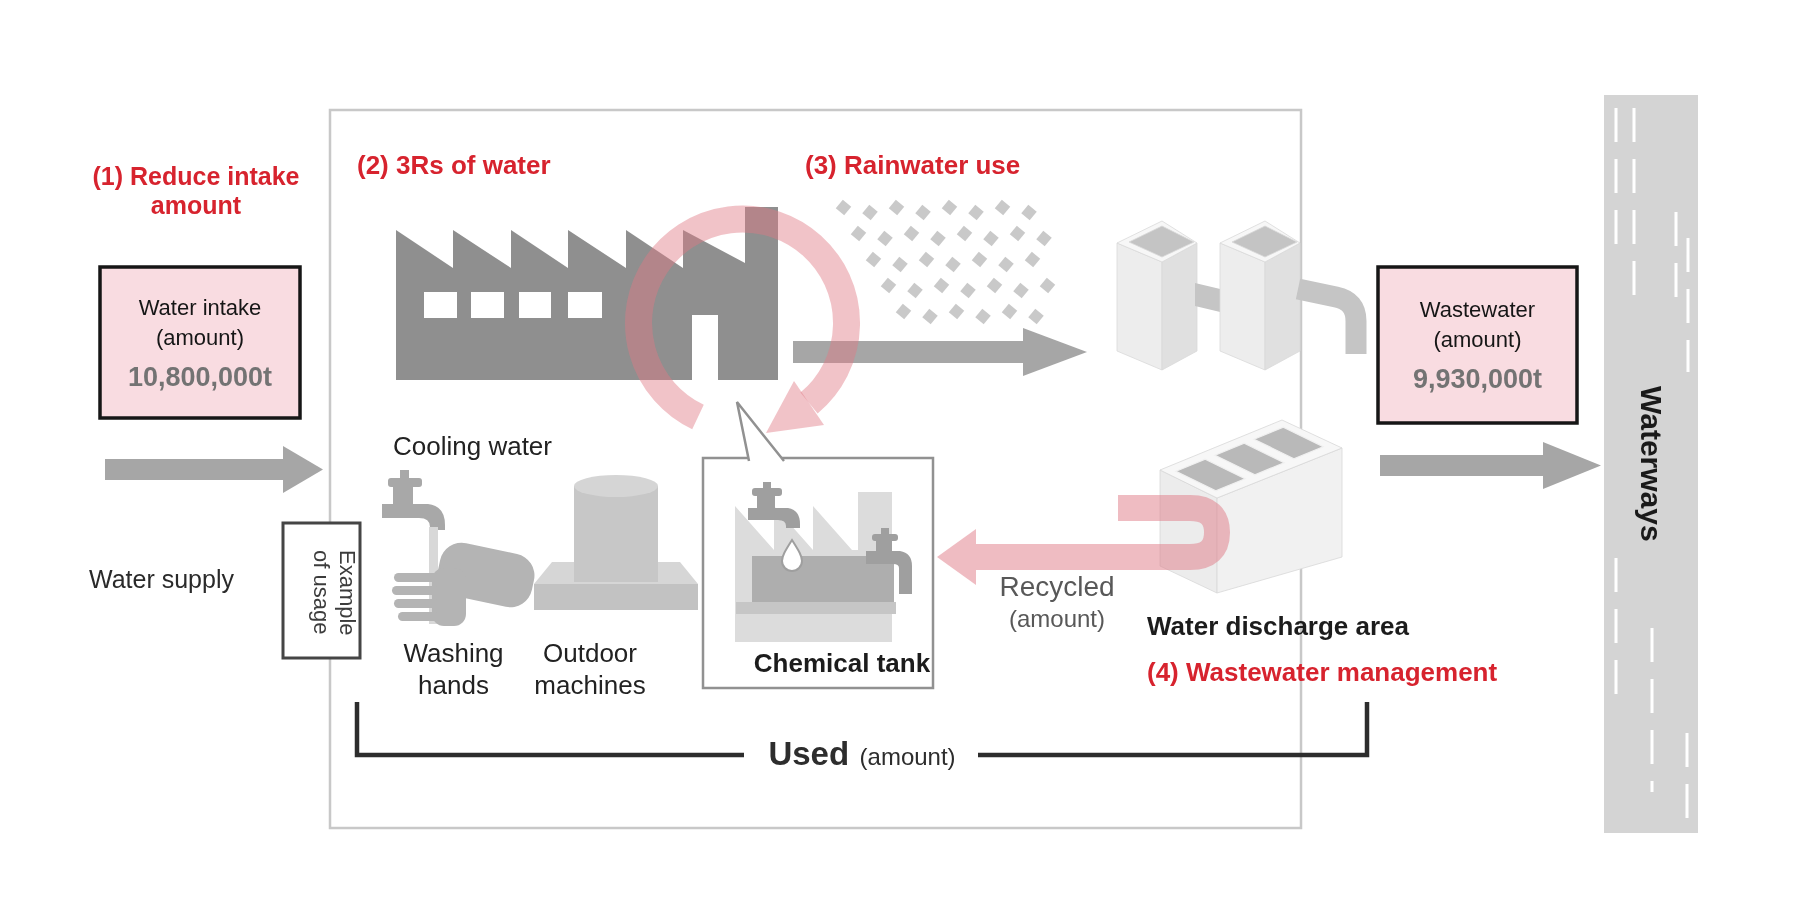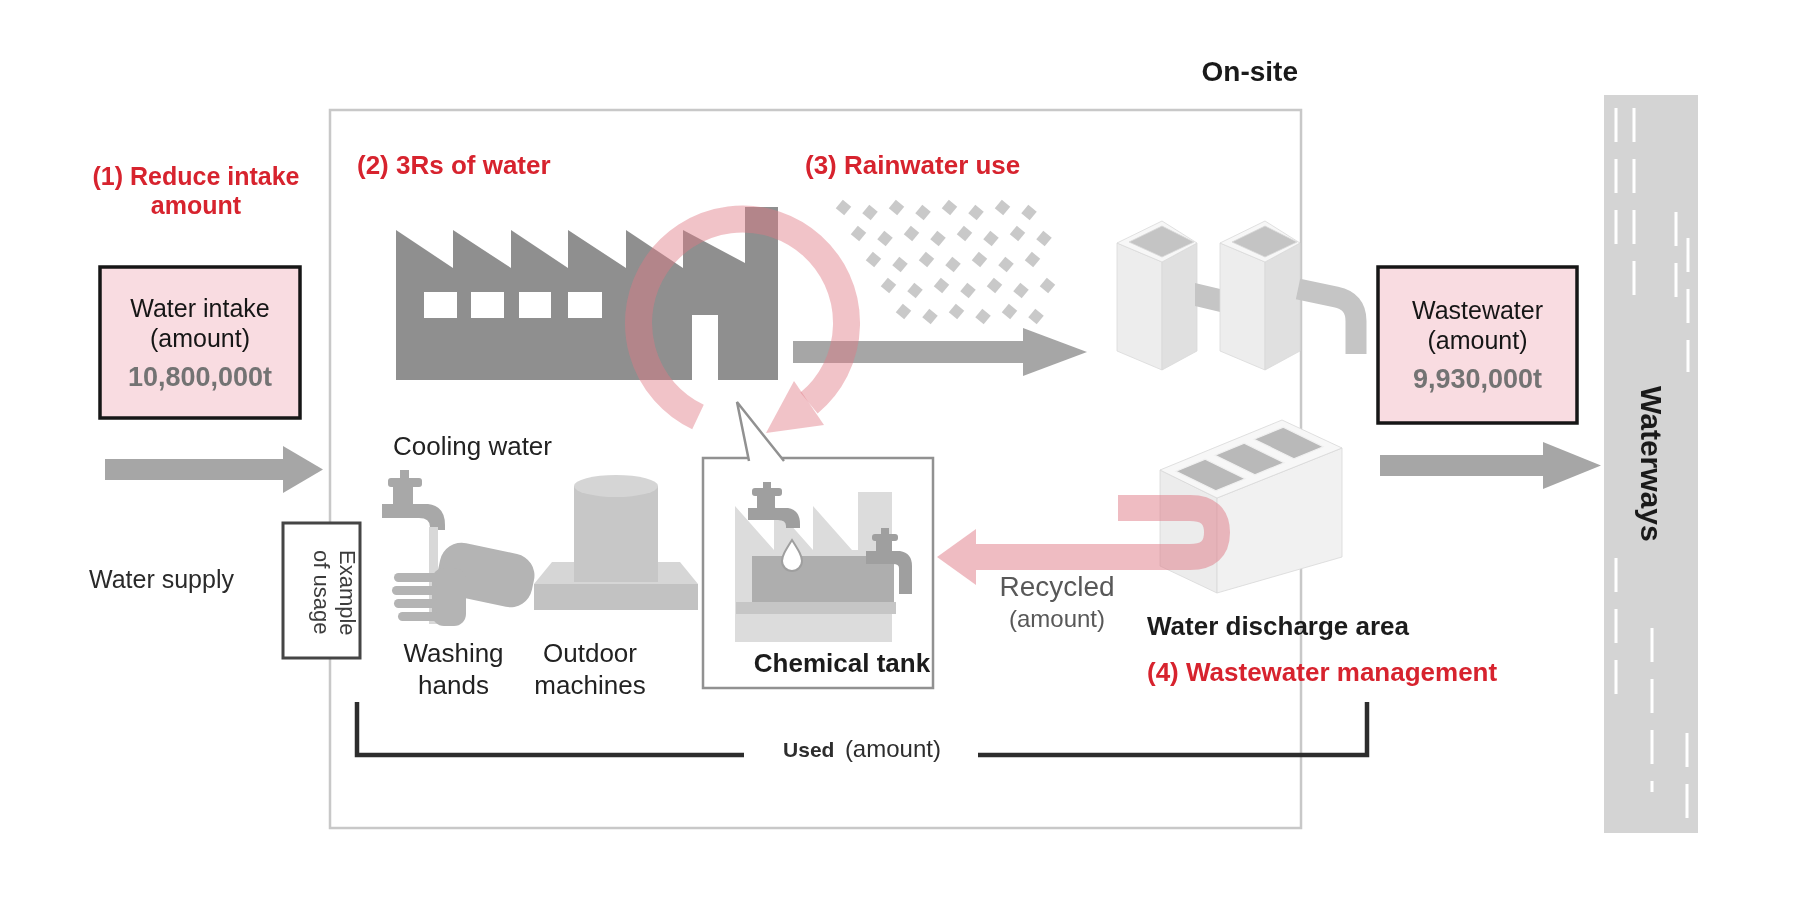--- a/index.html
+++ b/index.html
@@ -4,21 +4,21 @@
 <style>
   html,body{margin:0;padding:0;background:#ffffff;}
   #stage{position:relative;width:1800px;height:900px;background:#ffffff;overflow:hidden;
          font-family:"Liberation Sans", sans-serif;}
   #stage svg{position:absolute;left:0;top:0;}
   .abs{position:absolute;}
   .txt{color:#1f1f1f;}
   .red-step{color:#d7232e;font-weight:700;white-space:nowrap;}
   .center{text-align:center;}
   .pinkbox-text{display:flex;flex-direction:column;align-items:center;justify-content:center;}
-  .box-title{font-size:25px;line-height:30px;color:#161616;font-weight:500;text-align:center;}
+  .box-title{font-size:22px;line-height:30px;color:#161616;font-weight:500;text-align:center;}
   .box-value{font-size:27px;font-weight:700;color:#737373;margin-top:9px;}
   .vtext{writing-mode:vertical-rl;}
   .lbl{font-size:26px;color:#222222;font-weight:500;}
   .lbl-bold{font-size:26px;color:#1c1c1c;font-weight:600;}
 </style>
 </head>
 <body>
 
 <div id="stage">
 
@@ -185,21 +185,20 @@
     </g>
 
     <g>
       <polygon points="552,562 680,562 698,584 534,584" fill="#d6d6d6"></polygon>
       <rect x="534" y="584" width="164" height="26" fill="#c2c2c2"></rect>
       <rect x="574" y="486" width="84" height="96" fill="#c7c7c7"></rect>
       <ellipse cx="616" cy="486" rx="42" ry="11" fill="#d5d5d5"></ellipse>
     </g>
   </svg>
 
-  <div class="abs txt" style="left:1080px;top:56px;width:218px;text-align:right;font-size:28px;font-weight:600;color:#1a1a1a;">On-site</div>
 
   <div class="abs red-step center" style="left:85px;top:162px;width:222px;font-size:25px;line-height:29px;white-space:normal;">(1) Reduce intake amount</div>
 
   <div class="abs pinkbox-text" style="left:100px;top:267px;width:200px;height:151px;">
     <span class="box-title">Water intake</span>
     <span class="box-title">(amount)</span>
     <span class="box-value">10,800,000t</span>
   </div>
 
   <div class="abs txt" style="left:89px;top:565px;font-size:25px;color:#2a2a2a;white-space:nowrap;">Water supply</div>
@@ -226,21 +225,21 @@
 
   <div class="abs center" style="left:978px;top:571px;width:158px;color:#585858;">
     <span style="display:block;font-size:28px;">Recycled</span>
     <span style="display:block;font-size:24px;margin-top:2px;">(amount)</span>
   </div>
 
   <div class="abs lbl-bold" style="left:1147px;top:611px;white-space:nowrap;">Water discharge area</div>
   <div class="abs red-step" style="left:1147px;top:657px;font-size:26px;">(4) Wastewater management</div>
 
   <div class="abs center" style="left:746px;top:735px;width:232px;color:#2d2d2d;white-space:nowrap;">
-    <span style="font-size:21px;font-weight:600;">Used</span>
+    <span style="font-size:33px;font-weight:600;">Used</span>
     <span style="font-size:24px;font-weight:500;margin-left:6px;">(amount)</span>
   </div>
 
   <div class="abs" style="left:1604px;top:95px;width:94px;height:738px;display:flex;align-items:center;justify-content:center;">
     <span class="vtext" style="font-size:30px;font-weight:600;color:#1a1a1a;">Waterways</span>
   </div>
 
 </div>
 
 </body></html>

